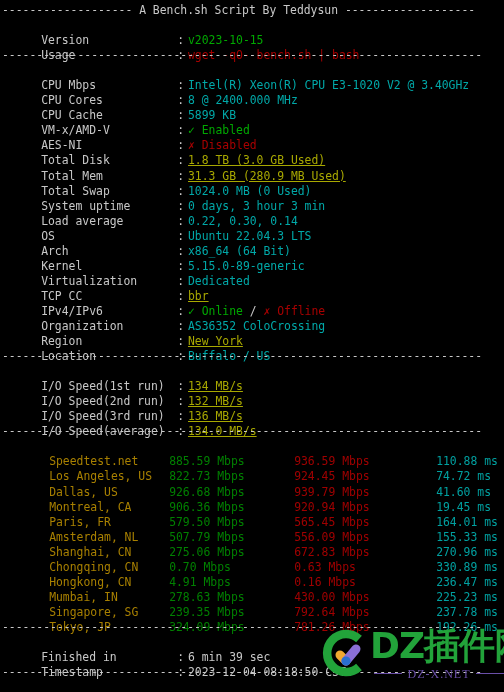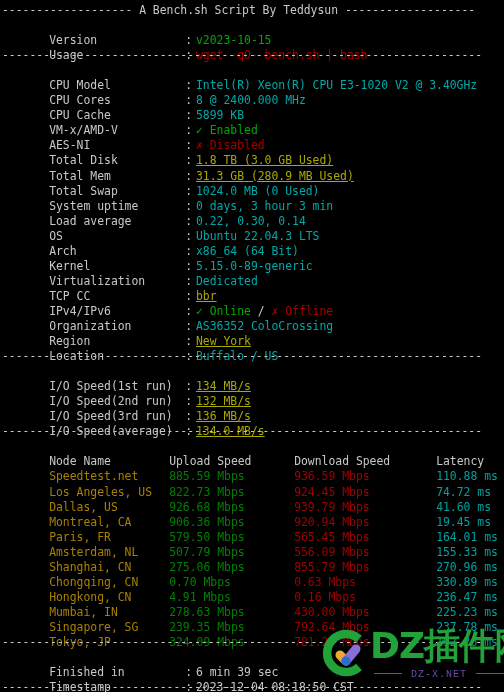--- a/index.html
+++ b/index.html
@@ -25,21 +25,21 @@
     width: 504px;
     height: 560px;
     padding: 3px 0 0 0;
     box-sizing: border-box;
     border-radius: 7px;
   }
 
   .line {
     white-space: pre;
     height: 15.05px;
-    padding-left: 8px;
+    padding-left: 0;
     box-sizing: border-box;
     letter-spacing: 0px;
   }
 
   .sep {
     white-space: pre;
     height: 15.05px;
     color: #c8c8c8;
     padding-left: 2px;
     overflow: hidden;
@@ -112,22 +112,22 @@
     color: #22a33a;
     letter-spacing: -1px;
     line-height: 40px;
     white-space: nowrap;
   }
   .wm-sub {
     position: absolute;
     left: 56px;
     top: 41px;
     width: 130px;
-    font-family: Liberation Mono, monospace;
-    font-size: 10px;
+    font-family: Liberation Serif, serif;
+    font-size: 12px;
     color: #6a4fa8;
     letter-spacing: 1px;
     text-align: center;
     white-space: nowrap;
   }
   .wm-sub:before, .wm-sub:after {
     content: "";
     position: absolute;
     top: 6px;
     width: 28px;
@@ -155,21 +155,21 @@
     </div>
     <div class="line">
       <span class="label">Usage</span><span class="colon">:</span><span class="val c-red">wget -qO- bench.sh | bash</span>
     </div>
   </div>
 
   <div class="sep">----------------------------------------------------------------------</div>
 
   <div>
     <div class="line">
-      <span class="label">CPU Model</span><span class="colon">:</span><span class="val c-cyan">Intel(R) Xeon(R) CPU E3-1020 V2 @ 3.40GHz</span>
+      <span class="label">CPU Mbps</span><span class="colon">:</span><span class="val c-cyan">Intel(R) Xeon(R) CPU E3-1020 V2 @ 3.40GHz</span>
     </div>
     <div class="line">
       <span class="label">CPU Cores</span><span class="colon">:</span><span class="val c-cyan">8 @ 2400.000 MHz</span>
     </div>
     <div class="line">
       <span class="label">CPU Cache</span><span class="colon">:</span><span class="val c-cyan">5899 KB</span>
     </div>
     <div class="line">
       <span class="label">VM-x/AMD-V</span><span class="colon">:</span><span class="val c-green">✓ Enabled</span>
     </div>
@@ -233,44 +233,41 @@
       <span class="label-io">I/O Speed(3rd run)</span><span class="colon">:</span><span class="val c-yellow">136 MB/s</span>
     </div>
     <div class="line">
       <span class="label-io">I/O Speed(average)</span><span class="colon">:</span><span class="val c-yellow">134.0 MB/s</span>
     </div>
   </div>
 
   <div class="sep">----------------------------------------------------------------------</div>
 
   <div>
-    <div class="trow">
-      <span class="col-node th">Node Name</span><span class="col-up th">Upload Speed</span><span class="col-down th">Download Speed</span><span class="col-lat th">Latency</span>
-    </div>
 
     <div class="trow">
       <span class="col-node td-node">Speedtest.net</span><span class="col-up td-up">885.59 Mbps</span><span class="col-down td-down">936.59 Mbps</span><span class="col-lat td-lat">110.88 ms</span>
     </div>
     <div class="trow">
       <span class="col-node td-node">Los Angeles, US</span><span class="col-up td-up">822.73 Mbps</span><span class="col-down td-down">924.45 Mbps</span><span class="col-lat td-lat">74.72 ms</span>
     </div>
     <div class="trow">
       <span class="col-node td-node">Dallas, US</span><span class="col-up td-up">926.68 Mbps</span><span class="col-down td-down">939.79 Mbps</span><span class="col-lat td-lat">41.60 ms</span>
     </div>
     <div class="trow">
       <span class="col-node td-node">Montreal, CA</span><span class="col-up td-up">906.36 Mbps</span><span class="col-down td-down">920.94 Mbps</span><span class="col-lat td-lat">19.45 ms</span>
     </div>
     <div class="trow">
       <span class="col-node td-node">Paris, FR</span><span class="col-up td-up">579.50 Mbps</span><span class="col-down td-down">565.45 Mbps</span><span class="col-lat td-lat">164.01 ms</span>
     </div>
     <div class="trow">
       <span class="col-node td-node">Amsterdam, NL</span><span class="col-up td-up">507.79 Mbps</span><span class="col-down td-down">556.09 Mbps</span><span class="col-lat td-lat">155.33 ms</span>
     </div>
     <div class="trow">
-      <span class="col-node td-node">Shanghai, CN</span><span class="col-up td-up">275.06 Mbps</span><span class="col-down td-down">855.79 Mbps</span><span class="col-lat td-lat">270.96 ms</span>
+      <span class="col-node td-node">Shanghai, CN</span><span class="col-up td-up">275.06 Mbps</span><span class="col-down td-down">672.83 Mbps</span><span class="col-lat td-lat">270.96 ms</span>
     </div>
     <div class="trow">
       <span class="col-node td-node">Chongqing, CN</span><span class="col-up td-up">0.70 Mbps</span><span class="col-down td-down">0.63 Mbps</span><span class="col-lat td-lat">330.89 ms</span>
     </div>
     <div class="trow">
       <span class="col-node td-node">Hongkong, CN</span><span class="col-up td-up">4.91 Mbps</span><span class="col-down td-down">0.16 Mbps</span><span class="col-lat td-lat">236.47 ms</span>
     </div>
     <div class="trow">
       <span class="col-node td-node">Mumbai, IN</span><span class="col-up td-up">278.63 Mbps</span><span class="col-down td-down">430.00 Mbps</span><span class="col-lat td-lat">225.23 ms</span>
     </div>

